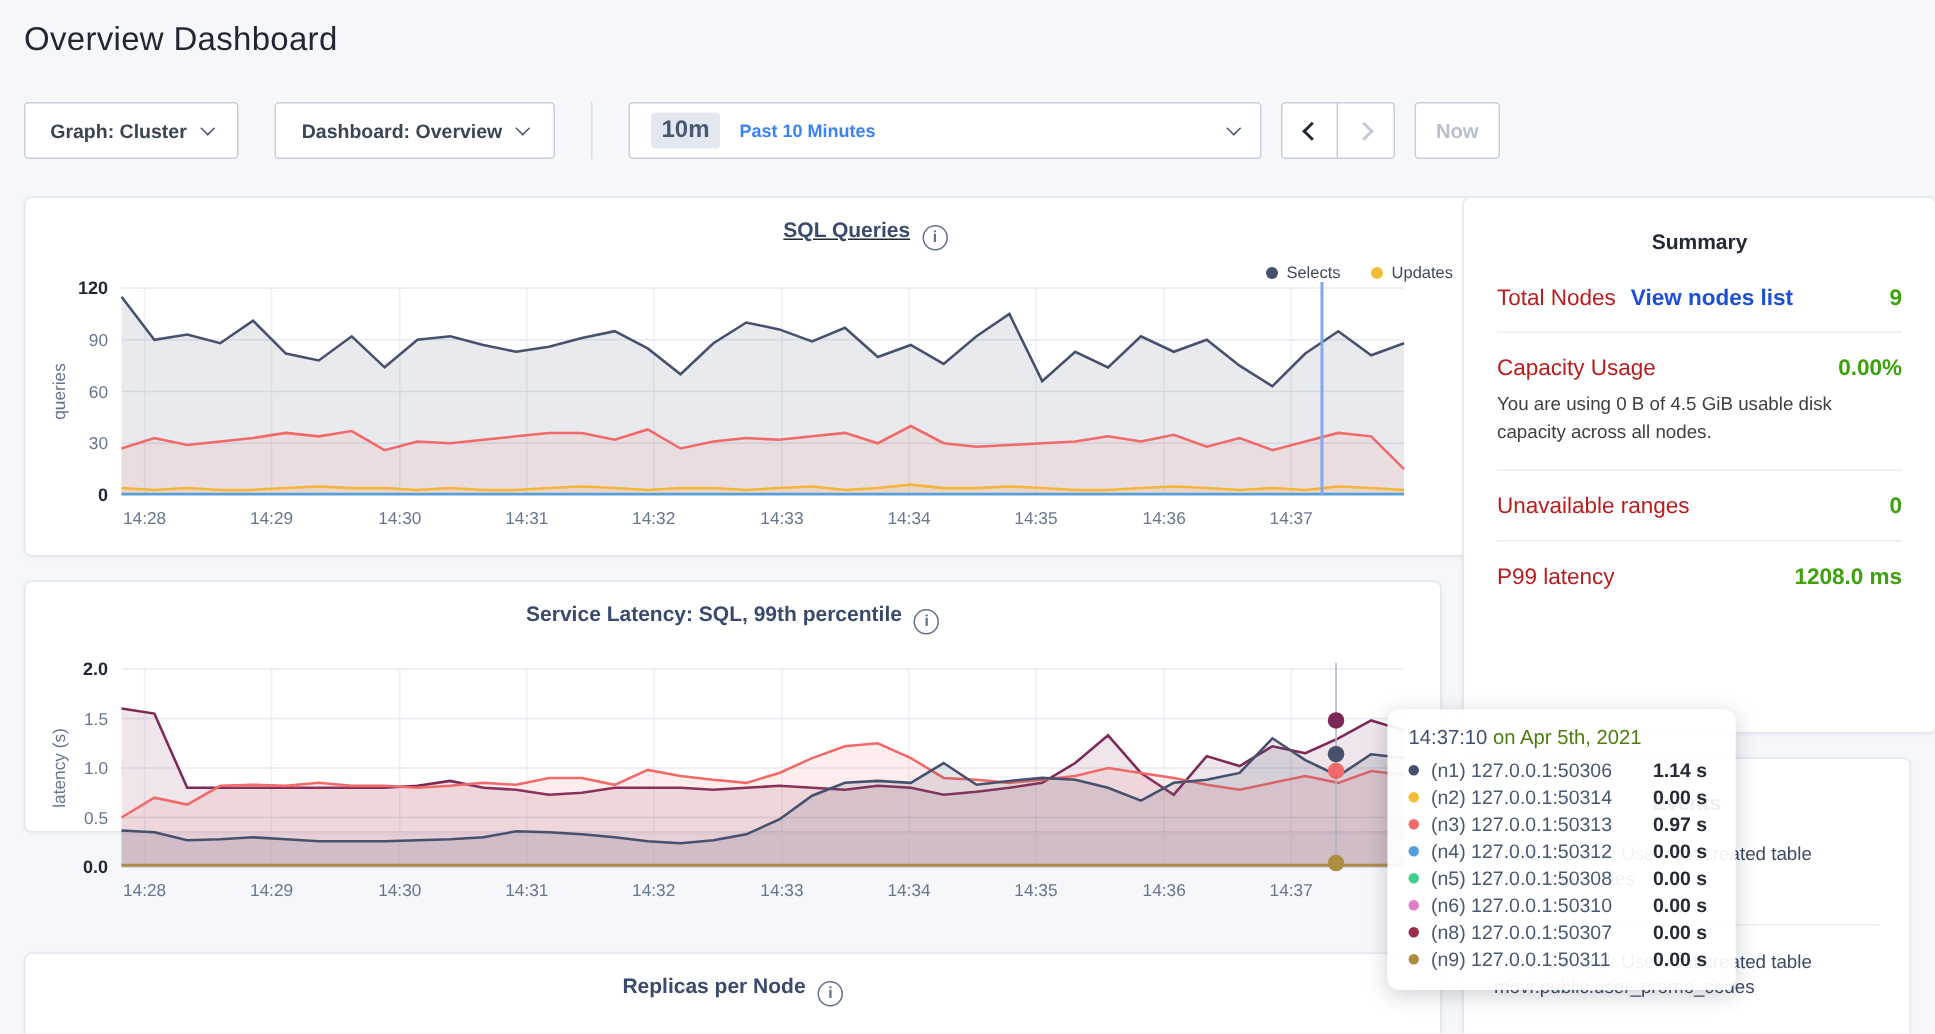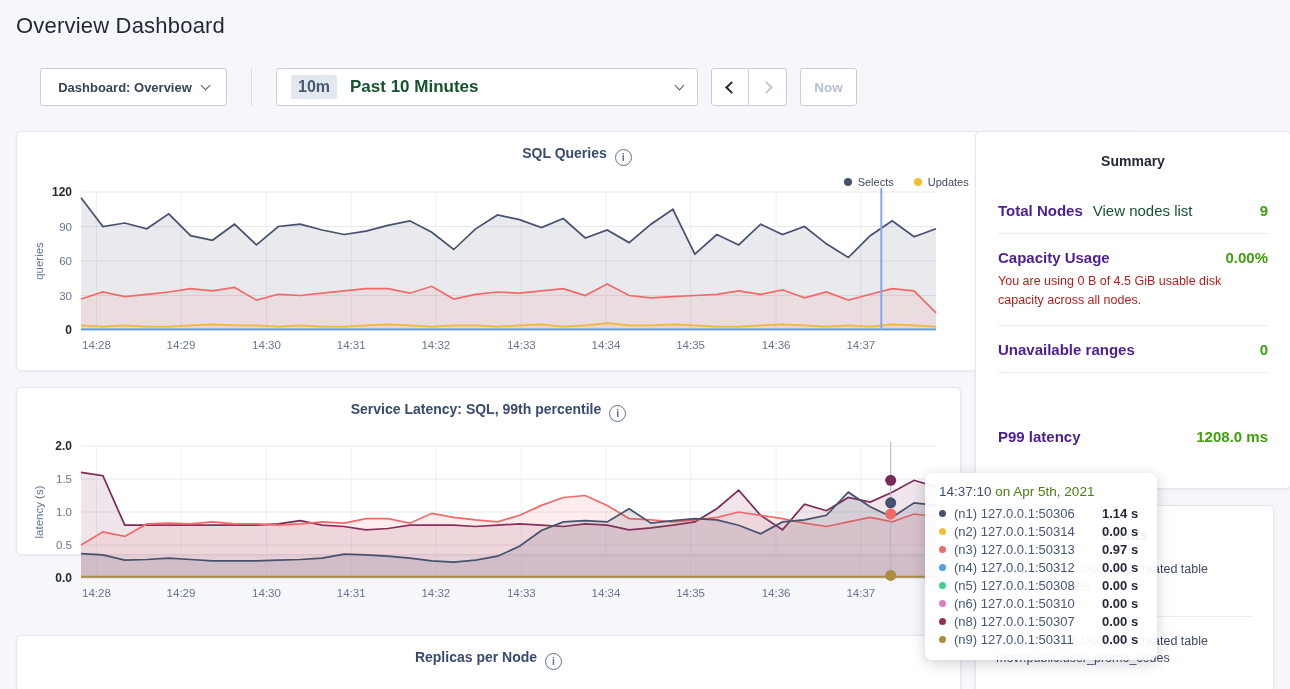--- a/index.html
+++ b/index.html
@@ -18,58 +18,58 @@
     height:38px; background:#fff; border:1px solid #c8cedb; border-radius:3px;
     display:flex; align-items:center; font-size:13px; font-weight:bold; color:#394455;
     padding:0 14px; cursor:pointer;
   }
   .dropdown-1 { width:143px; justify-content:center; }
   .dropdown-2 { width:187px; justify-content:center; margin-left:24px; }
   .chev { width:7px; height:7px; border-right:1.6px solid #4d5a70; border-bottom:1.6px solid #4d5a70; transform:rotate(45deg); margin-left:10px; margin-top:-4px; }
   .vdivider { width:1px; height:38px; background:#d9dee8; margin:0 24px; }
   .time-select { width:422px; padding:0 14px; font-weight:bold; }
   .time-badge { background:#e2e7f0; border-radius:3px; padding:3px 7px; font-size:16px; font-weight:bold; color:#475872; }
-  .time-label { margin-left:13px; font-size:17px; color:#14532d; }
+  .time-label { margin-left:13px; font-size:12px; color:#3b82f6; }
   .time-select .chev { margin-left:auto; }
   .arrow-group { display:flex; margin-left:13px; }
   .arrow-btn { width:38px; height:38px; background:#fff; border:1px solid #c8cedb; display:flex; align-items:center; justify-content:center; cursor:pointer; }
   .arrow-prev { border-radius:3px 0 0 3px; }
   .arrow-next { border-radius:0 3px 3px 0; border-left:none; cursor:default; }
   .chev-l { width:9px; height:9px; border-left:2.4px solid #242a35; border-bottom:2.4px solid #242a35; transform:rotate(45deg); margin-left:3px; }
   .chev-r { width:9px; height:9px; border-right:2.4px solid #c3c9d6; border-top:2.4px solid #c3c9d6; transform:rotate(45deg); margin-right:3px; }
   .now-btn { margin-left:13px; width:57px; justify-content:center; color:#b9c0cd; font-size:13.5px; cursor:default; }
   
   .panel { position:absolute; background:#fff; border:1px solid #e3e7f0; border-radius:5px; box-shadow:0 1px 3px rgba(56,76,114,.06); }
-  #sql-panel      { left:16px;  top:131px; width:1122px; height:240px; }
+  #sql-panel      { left:16px;  top:131px; width:1122px; height:240px;text-decoration:underline; }
   #latency-panel  { left:16px;  top:387px; width:945px; height:168px; }
   #replicas-panel { left:16px;  top:635px; width:945px; height:110px; }
   #summary-panel  { left:975px; top:131px; width:316px; height:358px; }
   #events-panel   { left:975px; top:505px; width:299px; height:220px; }
   .chart-title-row { text-align:center; margin-top:13px; font-size:14px; font-weight:bold; color:#394a6d; }
   .info-icon { display:inline-block; width:17px; height:17px; border:1.2px solid #61708a; border-radius:50%;
     color:#61708a; font-size:10.5px; font-weight:bold; line-height:14.5px; text-align:center; vertical-align:-3px; margin-left:8px; cursor:pointer; }
   .legend { position:absolute; right:30px; top:44px; display:flex; gap:20px; }
   .legend-item { display:flex; align-items:center; font-size:11px; color:#3f4a5c; cursor:pointer; }
   .legend-dot { width:8px; height:8px; border-radius:50%; margin-right:6px; }
   .chart-svg { position:absolute; left:0; width:945px; }
   #sql-svg { top:52px; }
   #lat-svg { top:48px; }
   svg text.tick { font-family:"Liberation Sans",sans-serif; font-size:11.5px; fill:#66758f; }
   svg text.tickb { font-family:"Liberation Sans",sans-serif; font-size:12px; font-weight:bold; fill:#1f2733; }
   svg text.ylab { font-family:"Liberation Sans",sans-serif; font-size:11.5px; fill:#66758f; }
   
   .side-heading { text-align:center; font-size:14px; font-weight:bold; color:#242a35; margin-top:21px; }
   .sum-list { padding:6px 22px 0 22px; }
   .sum-item { padding:15px 0 14px 0; border-bottom:1px solid #e8ecf3; }
-  .sum-item:last-child { border-bottom:none;margin-top:40px; }
+  .sum-item:last-child { border-bottom:none; }
   .sum-row { display:flex; align-items:baseline; }
-  .sum-label { font-size:15px; font-weight:bold; color:#4c1d95; }
-  .sum-link { font-size:15px; font-weight:normal; color:#14532d; margin-left:10px; text-decoration:none; cursor:pointer;margin-top:12px; }
+  .sum-label { font-size:15px; font-weight:normal; color:#b91c1c; }
+  .sum-link { font-size:15px; font-weight:bold; color:#1d4ed8; margin-left:10px; text-decoration:none; cursor:pointer; }
   .sum-value { margin-left:auto; font-size:15px; font-weight:bold; color:#3da10c; }
-  .sum-desc { font-size:12.5px; color:#b91c1c; line-height:1.55; margin-top:6px; }
+  .sum-desc { font-size:12.5px; color:#404040; line-height:1.55; margin-top:6px; }
   
   .evt-list { padding:2px 20px 0 20px; }
   .evt-row { padding:16px 0 20px 0; border-bottom:1px solid #e8ecf3; font-size:12.5px; color:#3c4a64; line-height:1.38; }
   .evt-row:last-child { border-bottom:none; }
   
   .tooltip {
     position:absolute; left:925px; top:473px; width:232px; z-index:10;
     background:rgba(255,255,255,.93); border-radius:8px; box-shadow:0 3px 14px rgba(30,40,60,.22);
     padding:11px 14px 12px 14px;
   }
@@ -79,20 +79,24 @@
   .tt-dot { width:7px; height:7px; border-radius:50%; margin-right:8px; flex:none; }
   .tt-label { font-size:13px; color:#475872; width:148px; flex:none; }
   .tt-value { font-size:13px; font-weight:bold; color:#242a35; }
 </style>
 </head>
 <body>
 
 <div class="page-title">Overview Dashboard</div>
 
 <div class="controls">
+  <div class="ctl-btn dropdown-1">
+    <span>Graph: Cluster</span>
+    <span class="chev"></span>
+  </div>
   <div class="ctl-btn dropdown-2">
     <span>Dashboard: Overview</span>
     <span class="chev"></span>
   </div>
   <div class="vdivider"></div>
   <div class="ctl-btn time-select">
     <span class="time-badge">10m</span>
     <span class="time-label">Past 10 Minutes</span>
     <span class="chev"></span>
   </div>

